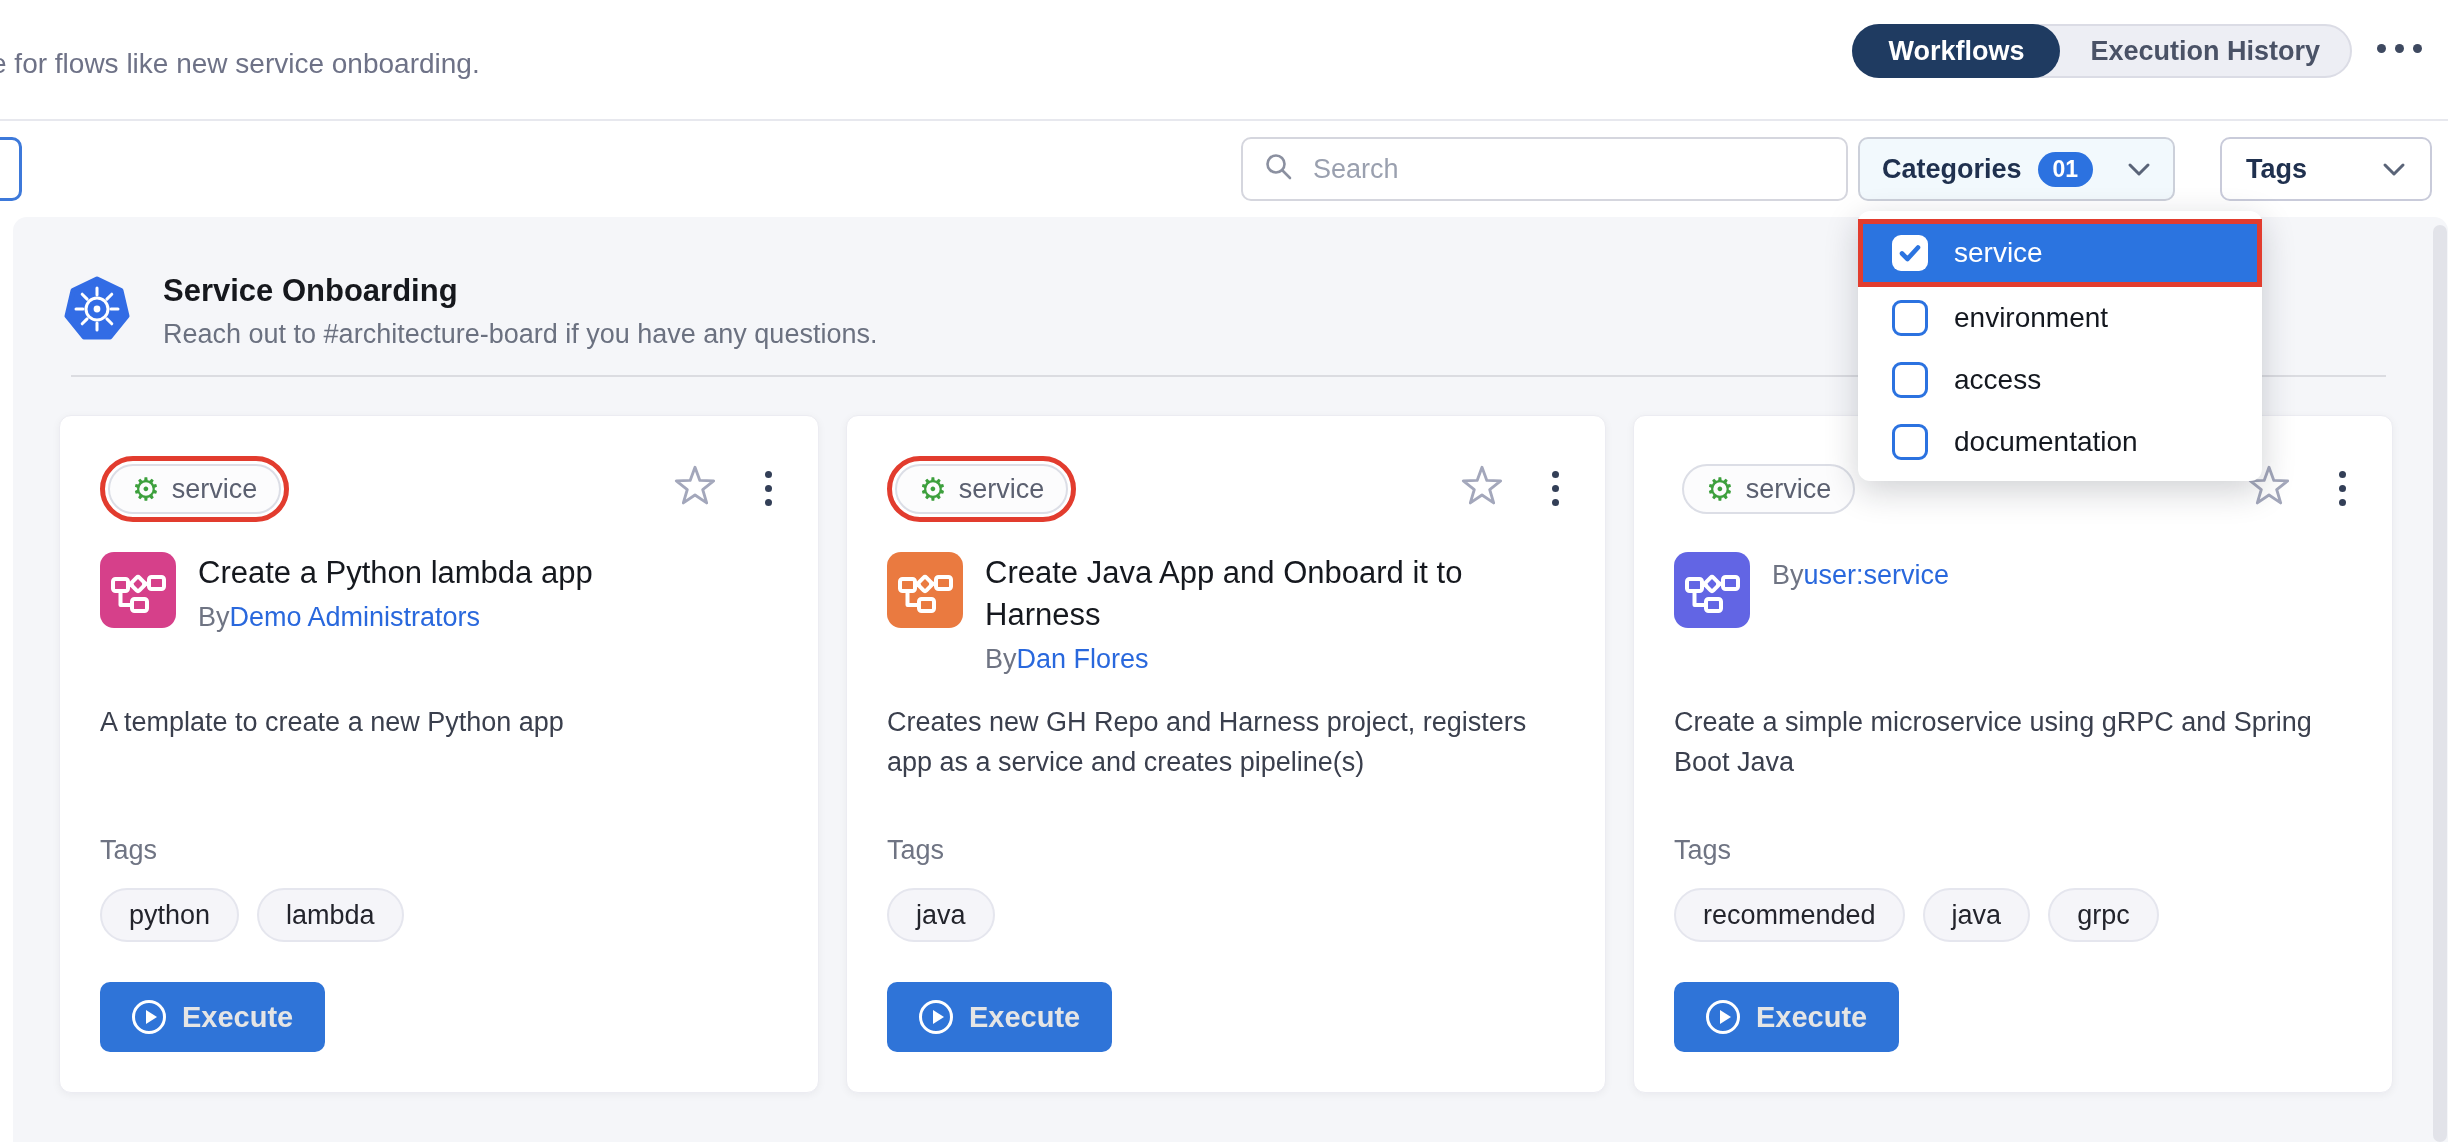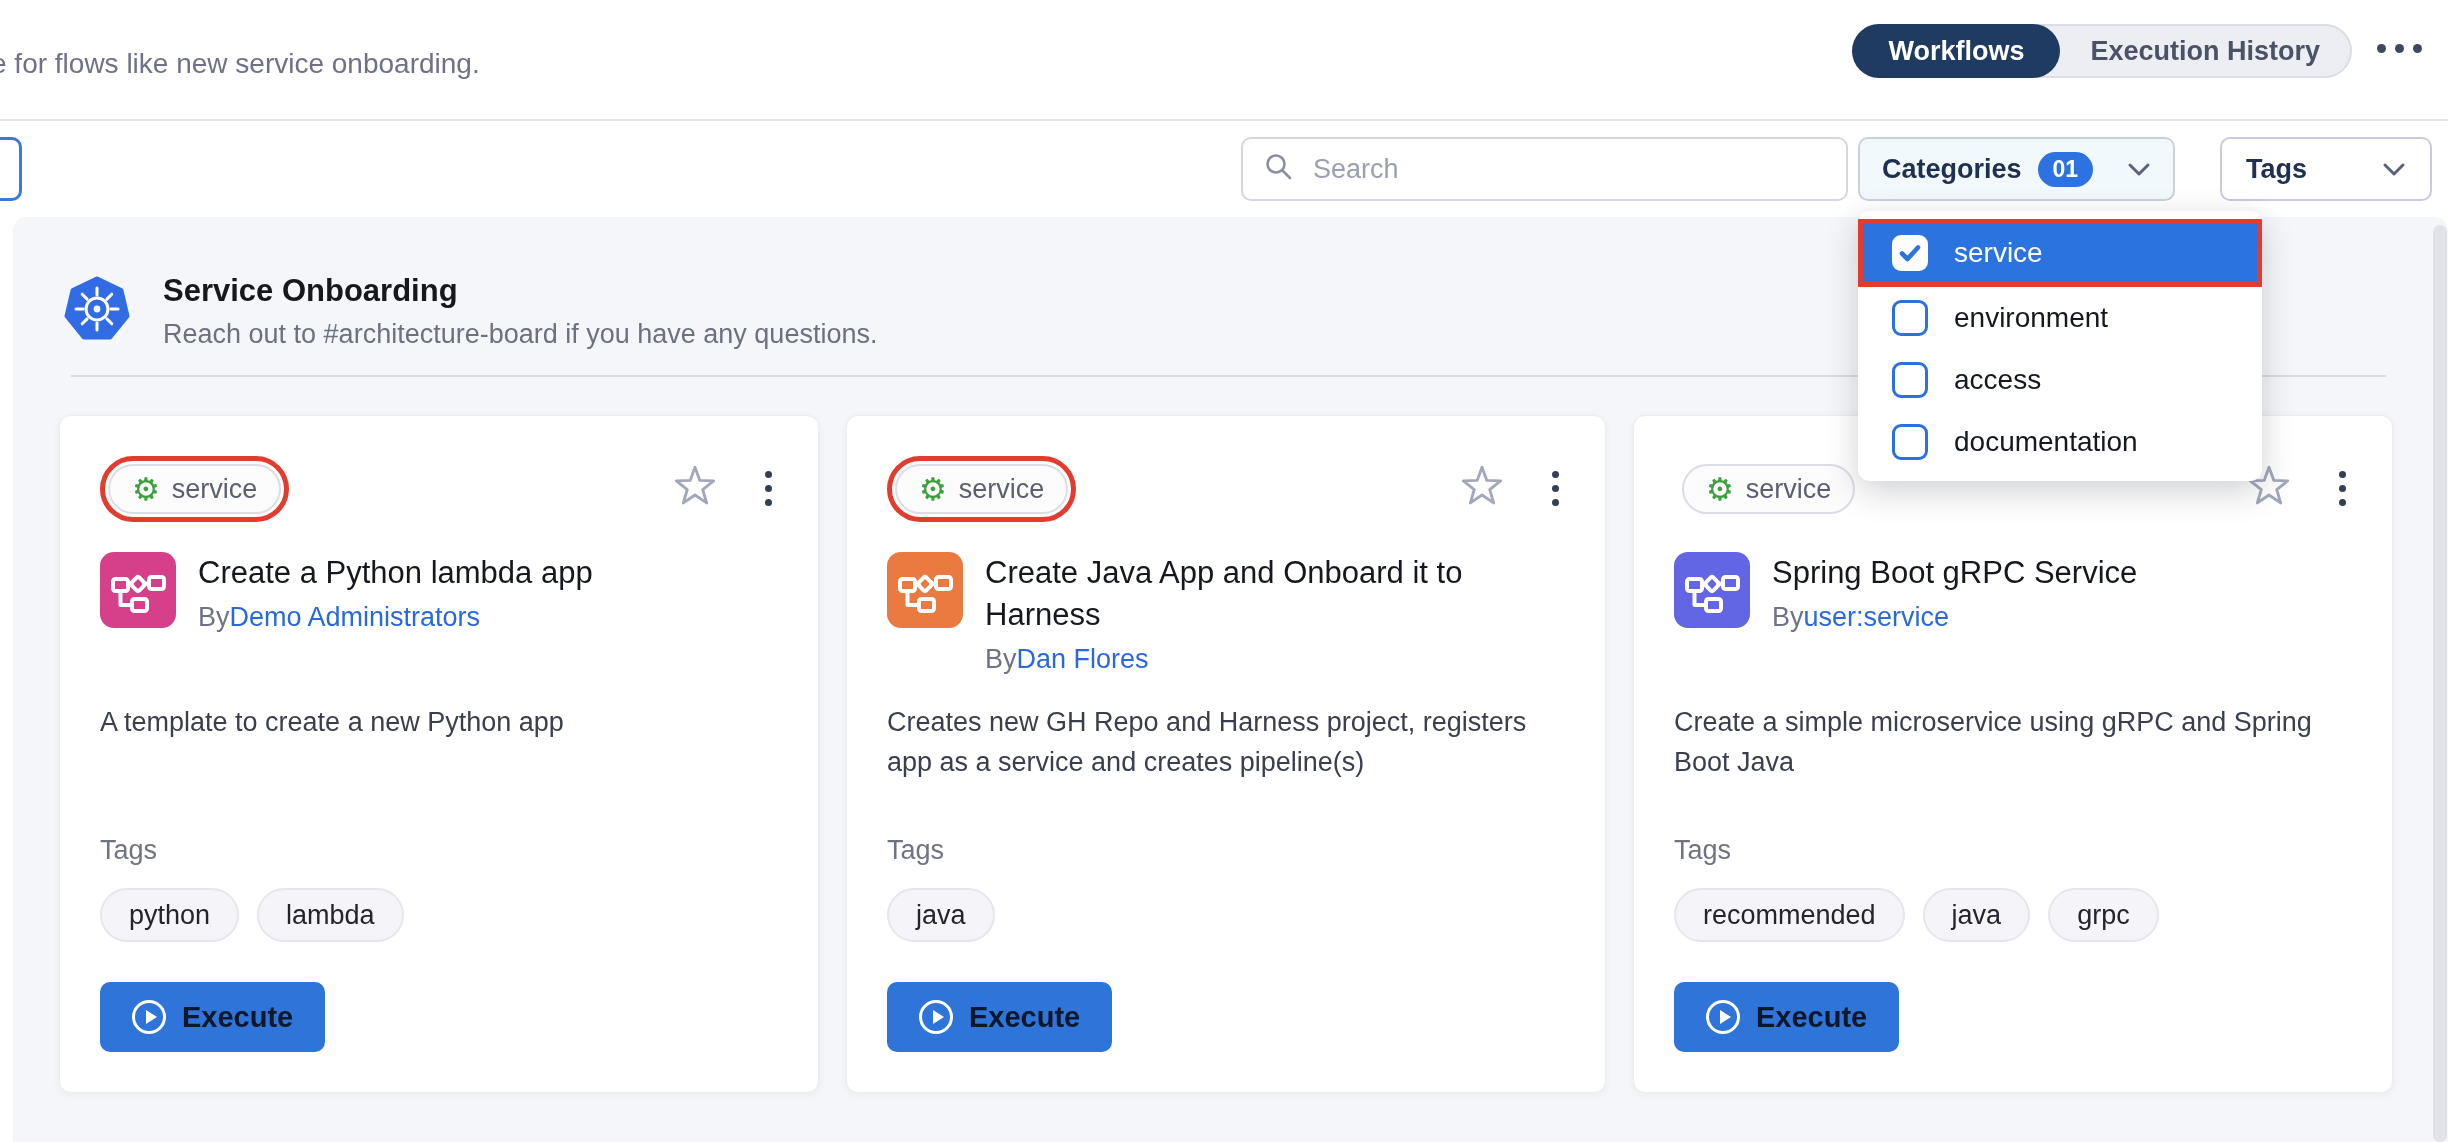--- a/index.html
+++ b/index.html
@@ -67,21 +67,21 @@
   .card-title{font-size:31px;font-weight:400;color:#15181e;line-height:42px;}
   .byline{margin-top:8px;font-size:27px;color:#6f7483;display:flex;align-items:baseline;}
   .byline .author{color:#2968dd;cursor:pointer;}
   .desc{margin-top:22px;font-size:27px;color:#3a3f4d;line-height:40px;max-width:640px;}
   .bottom{margin-top:auto;}
   .tags-label{font-size:27px;color:#6f7483;}
   .pill-row{display:flex;gap:18px;margin-top:22px;}
   .pill{height:54px;padding:12px 27px;background:#f5f5f9;border:2px solid #e5e6ee;border-radius:999px;
         display:flex;align-items:center;font-size:27px;color:#23242c;box-sizing:border-box;}
   .execute{margin-top:40px;height:70px;width:max-content;padding:0 32px;background:#2f74d8;border:none;
-           border-radius:10px;color:#0f172a;font-size:29px;font-weight:700;display:flex;align-items:center;
+           border-radius:10px;color:#e5e5e5;font-size:29px;font-weight:700;display:flex;align-items:center;
            gap:16px;cursor:pointer;font-family:"Liberation Sans",sans-serif;}
   .play{width:34px;height:34px;border:3px solid #fff;border-radius:50%;position:relative;box-sizing:border-box;flex:none;}
   .play::after{content:'';position:absolute;left:11px;top:7px;border-left:11px solid #fff;
                border-top:7px solid transparent;border-bottom:7px solid transparent;}
 
   
   .dropdown{position:absolute;left:1858px;top:211px;width:404px;background:#fff;border-radius:12px;
             box-shadow:0 10px 34px rgba(20,24,40,.20);padding:8px 0;z-index:50;}
   .dd-item{height:62px;display:flex;align-items:center;gap:26px;padding-left:34px;font-size:28px;
            color:#14181f;box-sizing:border-box;cursor:pointer;}
@@ -299,21 +299,20 @@
           <span class="tmpl-icon" style="background: rgb(98, 101, 228);">
             <svg width="64" height="64" viewBox="0 0 64 64" fill="none" stroke="#fff" stroke-width="4" stroke-linejoin="round">
               <rect x="7" y="21" width="15" height="12" rx="2.5"></rect>
               <rect x="43" y="19" width="15" height="12" rx="2.5"></rect>
               <rect x="26.5" y="20.5" width="11" height="11" rx="2" transform="rotate(45 32 26)"></rect>
               <rect x="26" y="41" width="15" height="12" rx="2.5"></rect>
               <path d="M22 27 L26 27 M38 26 L43 25.5 M14.5 33 L14.5 47 L26 47" stroke-linecap="round"></path>
             </svg>
           </span>
           <div class="title-text">
-            <div class="card-title">Spring Boot gRPC Service</div>
             <div class="byline">
               <span>By</span>
               <span class="author">user:service</span>
             </div>
           </div>
         </div>
         <div class="desc">Create a simple microservice using gRPC and Spring Boot Java</div>
         <div class="bottom">
           <div class="tags-label">Tags</div>
           <div class="pill-row">

